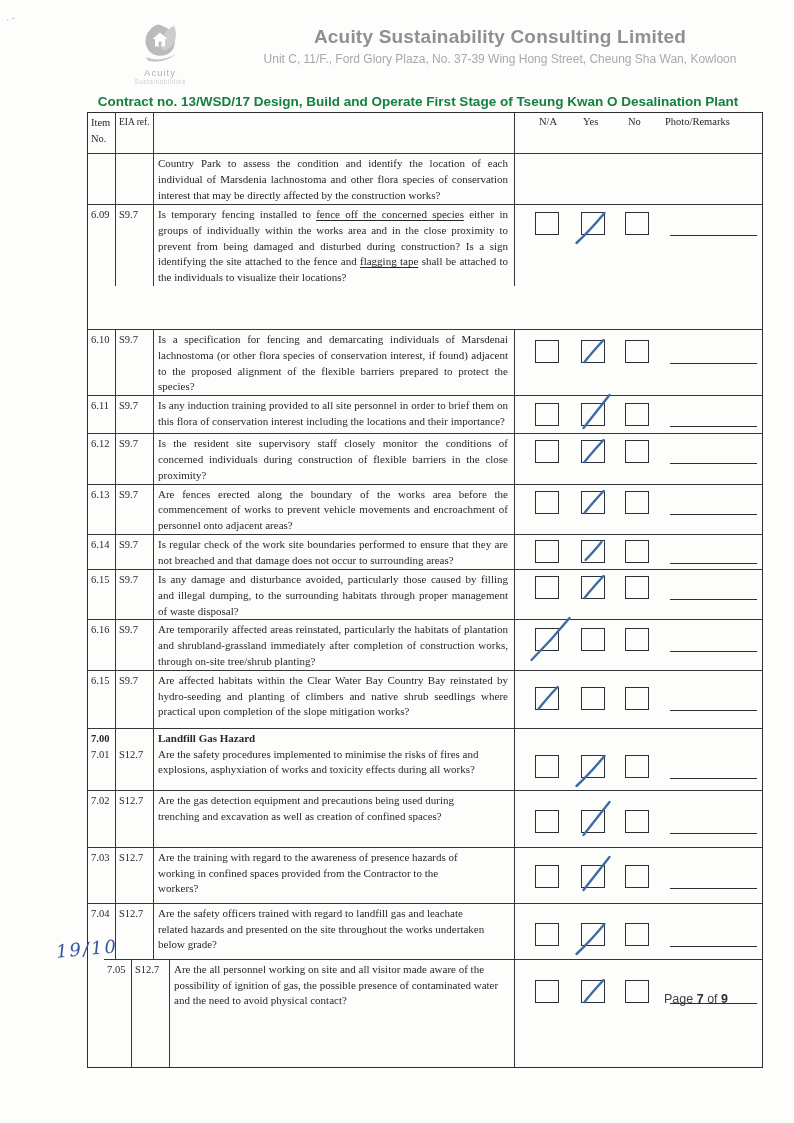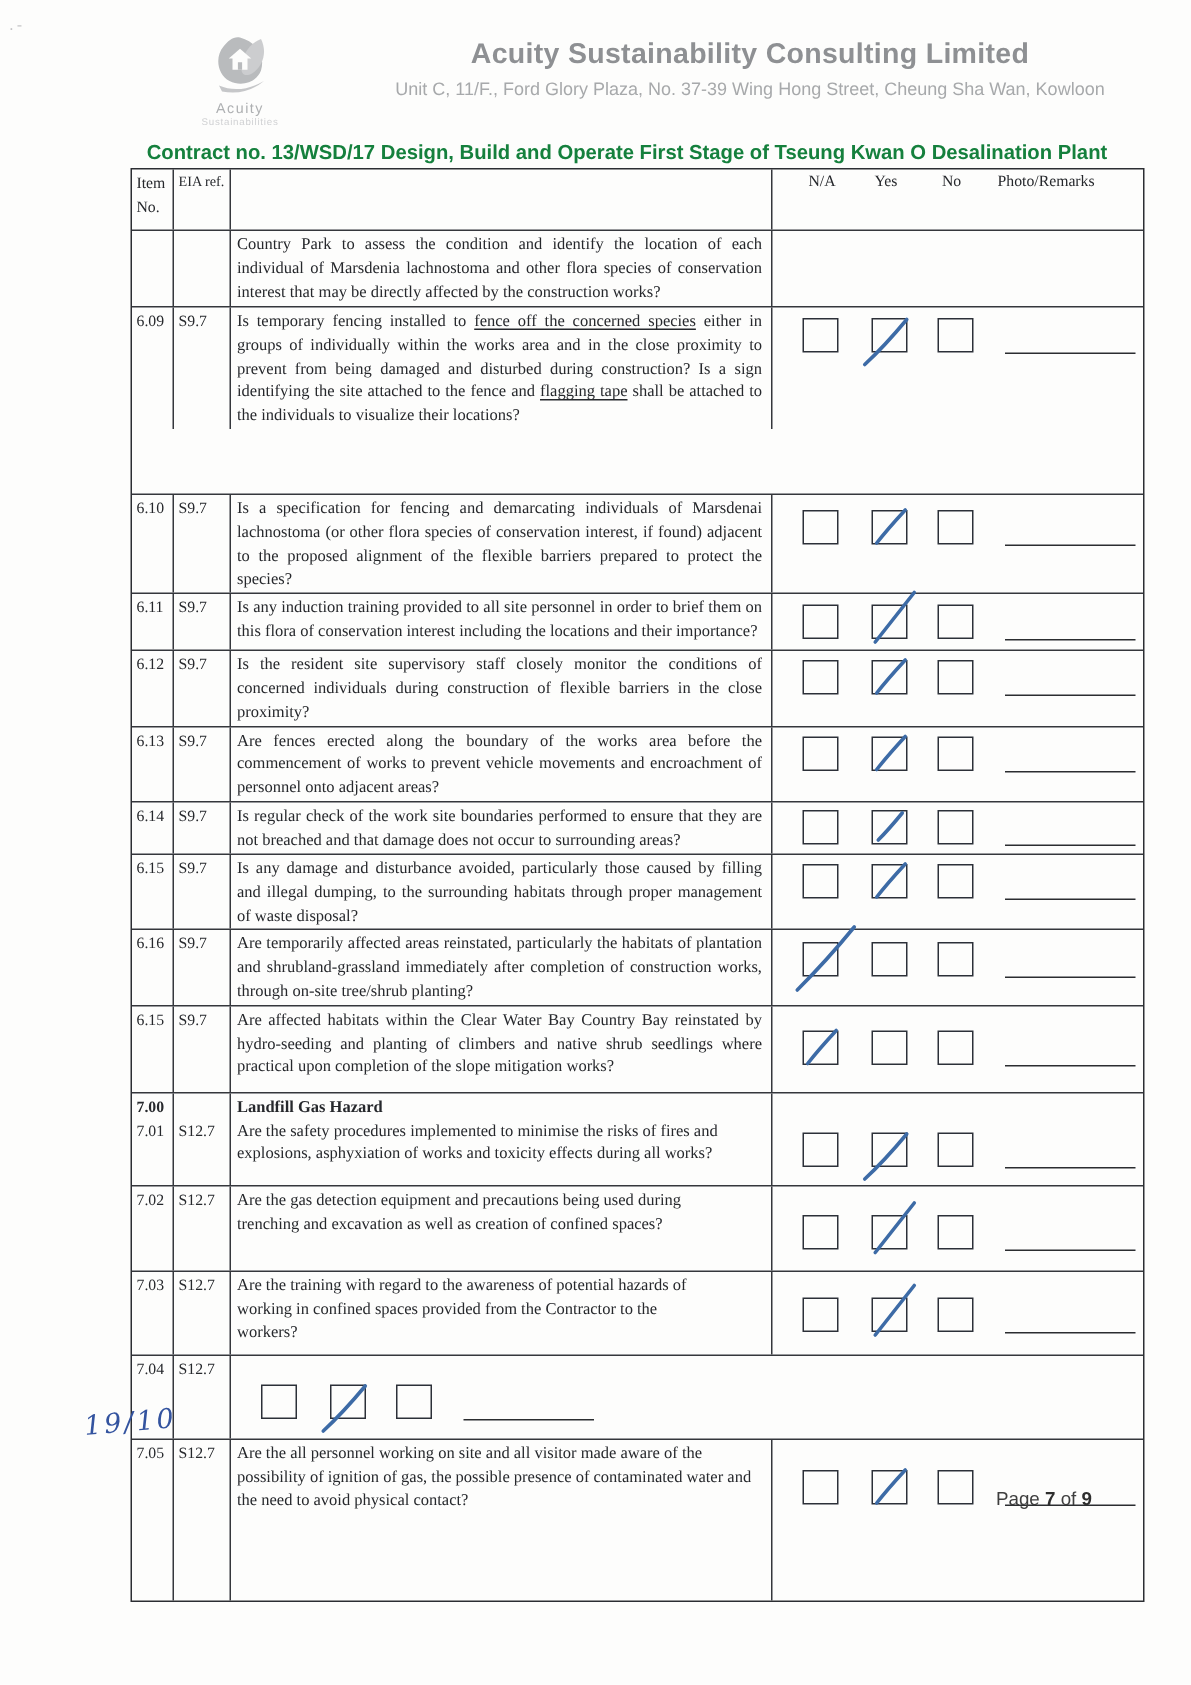--- a/index.html
+++ b/index.html
@@ -296,46 +296,49 @@
           <div class="remark-line" style="top:42px"></div>
           <svg class="tick" viewBox="0 0 24 24" style="left:66px;top:19px">
             <path d="M2,25 Q13,11 28,-8"></path>
           </svg>
         </div>
       </div>
       <div class="trow" style="min-height: 56px;">
         <div class="col-item">7.03</div>
         <div class="col-eia">S12.7</div>
         <div class="col-q">
-          <div style="max-width:320px">Are the training with regard to the awareness of potential hazards of working in confined spaces provided from the Contractor to the workers?</div>
+          <div style="max-width:320px">Are the training with regard to the awareness of presence hazards of working in confined spaces provided from the Contractor to the workers?</div>
         </div>
         <div class="col-checks">
           <div class="cb cb-na" style="top:17px"></div>
           <div class="cb cb-yes" style="top:17px"></div>
           <div class="cb cb-no" style="top:17px"></div>
           <div class="remark-line" style="top:40px"></div>
           <svg class="tick" viewBox="0 0 24 24" style="left:66px;top:17px">
             <path d="M2,25 Q13,11 28,-8"></path>
           </svg>
         </div>
       </div>
       <div class="trow" style="min-height: 56px;">
         <div class="col-item">7.04</div>
         <div class="col-eia">S12.7</div>
+        <div class="col-q">
+          <div style="max-width:330px">Are the safety officers trained with regard to landfill gas and leachate related hazards and presented on the site throughout the works undertaken below grade?</div>
+        </div>
         <div class="col-checks">
           <div class="cb cb-na" style="top:19px"></div>
           <div class="cb cb-yes" style="top:19px"></div>
           <div class="cb cb-no" style="top:19px"></div>
           <div class="remark-line" style="top:42px"></div>
           <svg class="tick" viewBox="0 0 24 24" style="left:66px;top:19px">
             <path d="M-5,31 Q8,19 23,1"></path>
           </svg>
         </div>
       </div>
-      <div class="trow" style="min-height: 108px;">
+      <div class="trow" style="min-height: 108px; margin-left: 16px;">
         <div class="col-item">7.05</div>
         <div class="col-eia">S12.7</div>
         <div class="col-q">
           <div style="max-width:350px">Are the all personnel working on site and all visitor made aware of the possibility of ignition of gas, the possible presence of contaminated water and the need to avoid physical contact?</div>
         </div>
         <div class="col-checks">
           <div class="cb cb-na" style="top:20px"></div>
           <div class="cb cb-yes" style="top:20px"></div>
           <div class="cb cb-no" style="top:20px"></div>
           <div class="remark-line" style="top:43px"></div>

